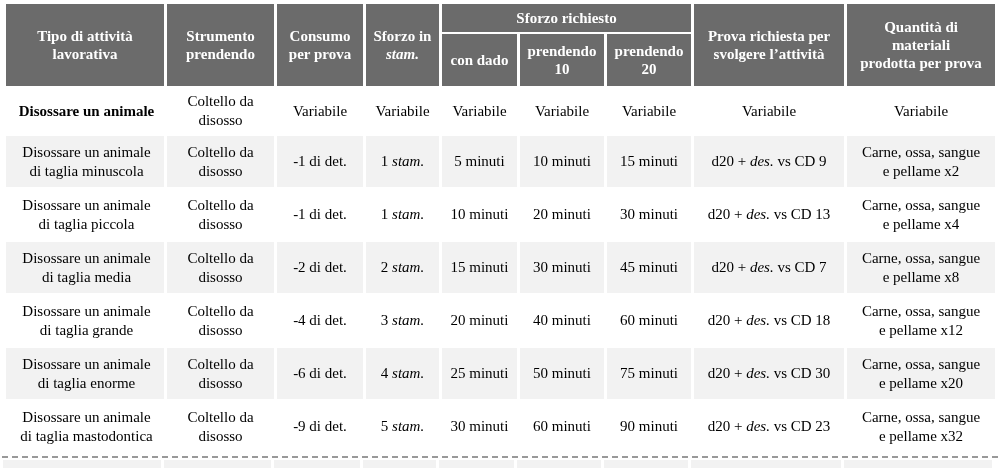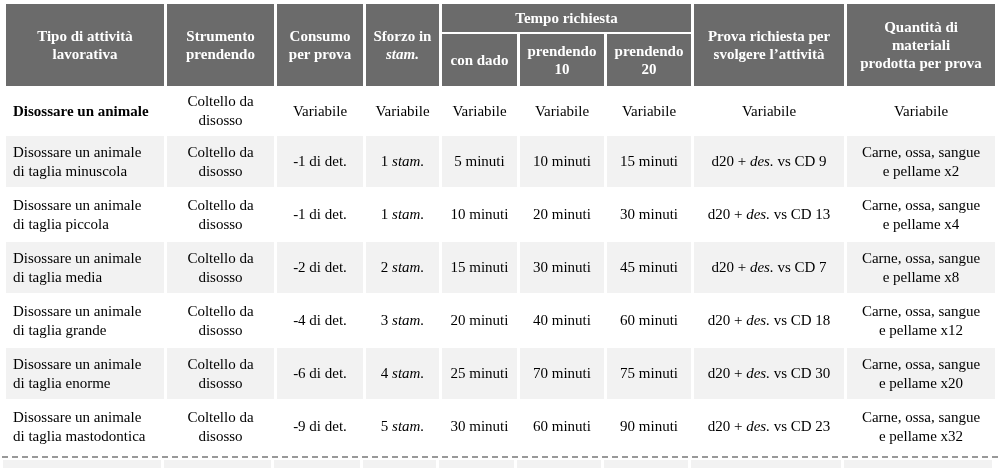--- a/index.html
+++ b/index.html
@@ -37,21 +37,21 @@
     line-height: 1.25;
     text-align: center;
     vertical-align: middle;
     padding: 2px 4px;
     white-space: pre-line;
     background: #ffffff;
   }
   tbody tr { height: 51px; }
   tbody tr.first { height: 46px; }
   tbody tr.alt td { background: #f2f2f2; }
-  td.c-activity { text-align: left; padding-left: 7px; }
+  td.c-activity { text-align: center; padding-left: 7px; }
   tr.bold td.c-activity { font-weight: bold; }
   em { font-style: italic; }
   .dashed {
     margin: 2px 2px 0 2px;
     border-top: 2px dashed #999999;
     height: 0;
   }
   .sliver {
     display: flex;
     gap: 3px;
@@ -83,21 +83,21 @@
     <thead>
       <tr class="h-top">
         <th rowspan="2">Tipo di attività
 lavorativa</th>
         <th rowspan="2">Strumento
 prendendo</th>
         <th rowspan="2">Consumo
 per prova</th>
         <th rowspan="2"><span>Sforzo in
 </span><em>stam.</em></th>
-        <th colspan="3">Tempo richiesta</th>
+        <th colspan="3">Sforzo richiesto</th>
         <th rowspan="2">Prova richiesta per
 svolgere l’attività</th>
         <th rowspan="2">Quantità di
 materiali
 prodotta per prova</th>
       </tr>
       <tr class="h-sub">
         <th>con dado</th>
         <th>prendendo
 10</th>
@@ -180,21 +180,21 @@
         </tr>
 
   <tr class="alt">
           <td class="c-activity">Disossare un animale
 di taglia enorme</td>
           <td>Coltello da
 disosso</td>
           <td>-6 di det.</td>
           <td><span>4 </span><em>stam.</em></td>
           <td>25 minuti</td>
-          <td>70 minuti</td>
+          <td>50 minuti</td>
           <td>75 minuti</td>
           <td><span>d20 + </span><em>des.</em><span> vs CD 30</span></td>
           <td>Carne, ossa, sangue
 e pellame x20</td>
         </tr>
 
   <tr>
           <td class="c-activity">Disossare un animale
 di taglia mastodontica</td>
           <td>Coltello da

